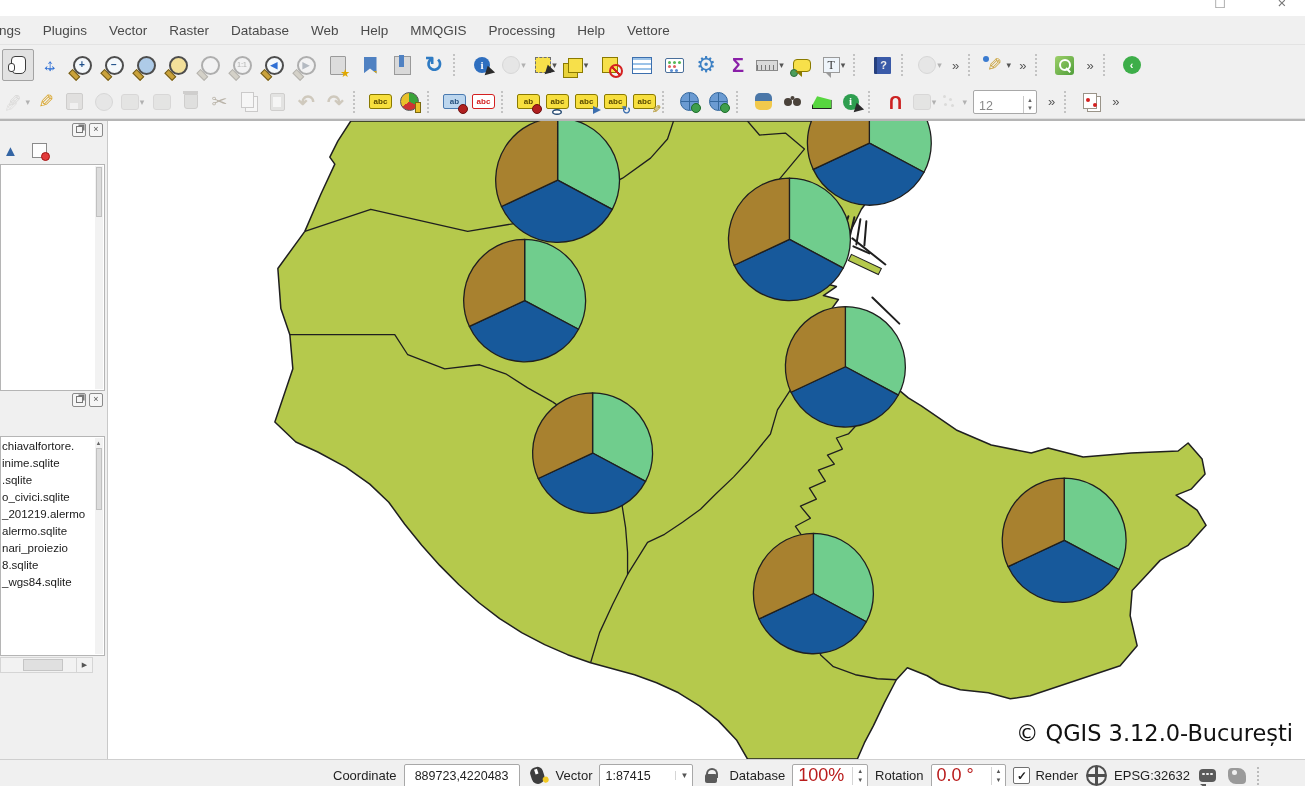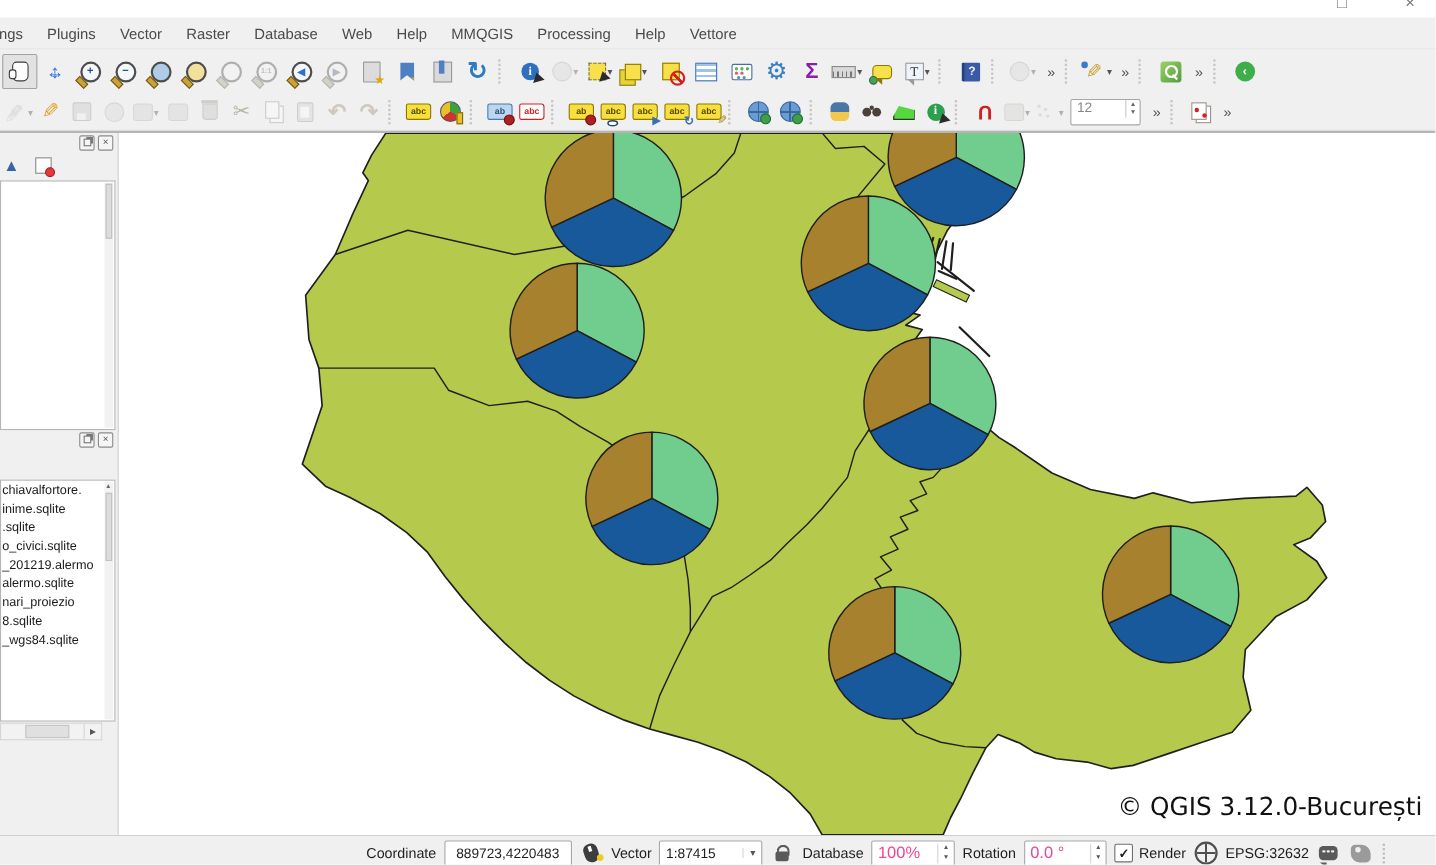--- a/index.html
+++ b/index.html
@@ -116,21 +116,21 @@
   .ic-binoc{width:18px;height:12px;}
   .ic-binoc::before{content:"";position:absolute;left:0;top:2px;width:8px;height:8px;border-radius:50%;background:#4a423a;box-shadow:9px 0 0 #4a423a,4.5px -4px 0 -2px #4a423a;}
   .ic-poly{width:18px;height:13px;background:#57d63f;border:1.4px solid #222;clip-path:polygon(0 85%,28% 15%,100% 40%,100% 100%,0 100%);}
   .ic-poly::after{content:"★";position:absolute;right:-4px;top:-8px;color:#f2d024;font-size:10px;}
   .ic-infogreen{width:16px;height:16px;border-radius:50%;background:#2e9e4f;}
   .ic-infogreen .g{color:#fff;font-size:11px;font-weight:bold;font-family:"Liberation Serif",serif;}
   .ic-magnet .g{font-size:18px;font-weight:bold;color:#cc2222;transform:rotate(180deg);display:inline-block;}
   .ic-dots-gray::before{content:"";position:absolute;left:3px;top:4px;width:3.4px;height:3.4px;border-radius:50%;background:#c2bcb0;box-shadow:6px 3px 0 #c2bcb0,1px 8px 0 #c2bcb0,8px 9px 0 #c2bcb0;}
   .ic-dup{width:12px;height:14px;background:#fff;border:1.4px solid #9a9489;box-shadow:4px 3px 0 -1px #fff,4px 3px 0 0 #9a9489;margin:-2px 0 0 -3px;}
   .ic-dup::after{content:"";position:absolute;left:2px;top:4px;width:4px;height:4px;border-radius:50%;background:#d42020;box-shadow:7px 5px 0 #d42020;}
-  .spinbox{display:inline-flex;align-items:flex-start;width:62px;height:22px;background:#fff;border:1px solid #a8a8a8;border-radius:2px;margin:0 2px;}
+  .spinbox{display:inline-flex;align-items:flex-end;width:62px;height:22px;background:#fff;border:1px solid #a8a8a8;border-radius:2px;margin:0 2px;}
   .spinbox .val{flex:1;font-size:12.5px;color:#888;padding-left:5px;}
   .spinbox .arrs{display:flex;flex-direction:column;border-left:1px solid #c8c8c8;padding:0 3px;font-size:6px;color:#666;line-height:1.4;}
 
   
   .main{display:flex;height:638px;border-top:2px solid #b5b5b5;background:#fff;}
   .left{width:107px;flex:0 0 107px;background:#f0f0f0;border-right:1px solid #c9c9c9;display:flex;flex-direction:column;position:relative;}
   .dock-head{height:17px;display:flex;align-items:center;justify-content:flex-end;gap:3px;padding-right:4px;}
   .dock-btn{width:12px;height:12px;border:1px solid #8a8a8a;border-radius:2px;background:#f5f5f5;display:inline-flex;align-items:center;justify-content:center;font-size:9px;color:#555;line-height:1;}
   .dock-btn.float::before{content:"";width:5px;height:5px;border:1px solid #777;box-shadow:2px -2px 0 -0.5px #777;}
   .d1-icons{height:24px;display:flex;align-items:center;gap:14px;padding-left:3px;}
@@ -161,21 +161,21 @@
 
   
   .statusbar{height:31px;background:#f0f0f0;border-top:1px solid #cfcfcf;display:flex;align-items:center;gap:7px;font-size:13px;color:#1f1f1f;}
   .sb-spacer{flex:0 0 326px;}
   .sb-input{height:20px;border:1px solid #a8a8a8;border-radius:2px;background:#fff;font-family:"Liberation Sans",sans-serif;font-size:12.5px;text-align:center;color:#1f1f1f;}
   .coord{width:110px;}
   .sb-combo{display:inline-flex;align-items:center;height:22px;background:#fff;border:1px solid #a8a8a8;border-radius:2px;width:92px;}
   .sb-combo .cv{flex:1;padding-left:5px;font-size:12.5px;}
   .sb-combo .ca{width:16px;text-align:center;font-size:8px;color:#555;border-left:1px solid #d5d5d5;}
   .sb-spin{display:inline-flex;align-items:center;height:22px;background:#fff;border:1px solid #a8a8a8;border-radius:2px;}
-  .sb-spin input{border:none;outline:none;font-family:"Liberation Sans",sans-serif;font-size:15px;padding-left:5px;width:52px;color:#ec4899;background:transparent;}
+  .sb-spin input{border:none;outline:none;font-family:"Liberation Sans",sans-serif;font-size:18px;padding-left:5px;width:52px;color:#b91c1c;background:transparent;}
   .sb-spin .arrs{display:flex;flex-direction:column;border-left:1px solid #d5d5d5;padding:0 4px;font-size:6px;color:#555;line-height:1.5;}
   .sb-check{display:inline-flex;align-items:center;gap:5px;}
   .sb-check .box{width:15px;height:15px;background:#fff;border:1px solid #707070;border-radius:2px;display:inline-flex;align-items:center;justify-content:center;font-size:12px;font-weight:bold;color:#222;}
   .sb-icon{display:inline-flex;align-items:center;justify-content:center;width:22px;height:22px;position:relative;}
   .i-mouse{width:13px;height:17px;background:#3d3d3d;border-radius:6px 6px 7px 7px;transform:rotate(-18deg);}
   .i-mouse::before{content:"";position:absolute;left:5px;top:2px;width:2.5px;height:5px;background:#fff;}
   .i-mouse::after{content:"";position:absolute;right:-3px;bottom:-1px;width:6px;height:6px;border-radius:50%;background:#f2c924;}
   .i-lock{width:12px;height:9px;background:#5a5a5a;border-radius:2px;margin-top:6px;}
   .i-lock::before{content:"";position:absolute;top:3px;left:5.5px;width:8px;height:8px;border:2.6px solid #5a5a5a;border-bottom:none;border-radius:6px 6px 0 0;}
   .i-globe{width:17px;height:17px;border-radius:50%;border:2px solid #4f4f4f;background:

